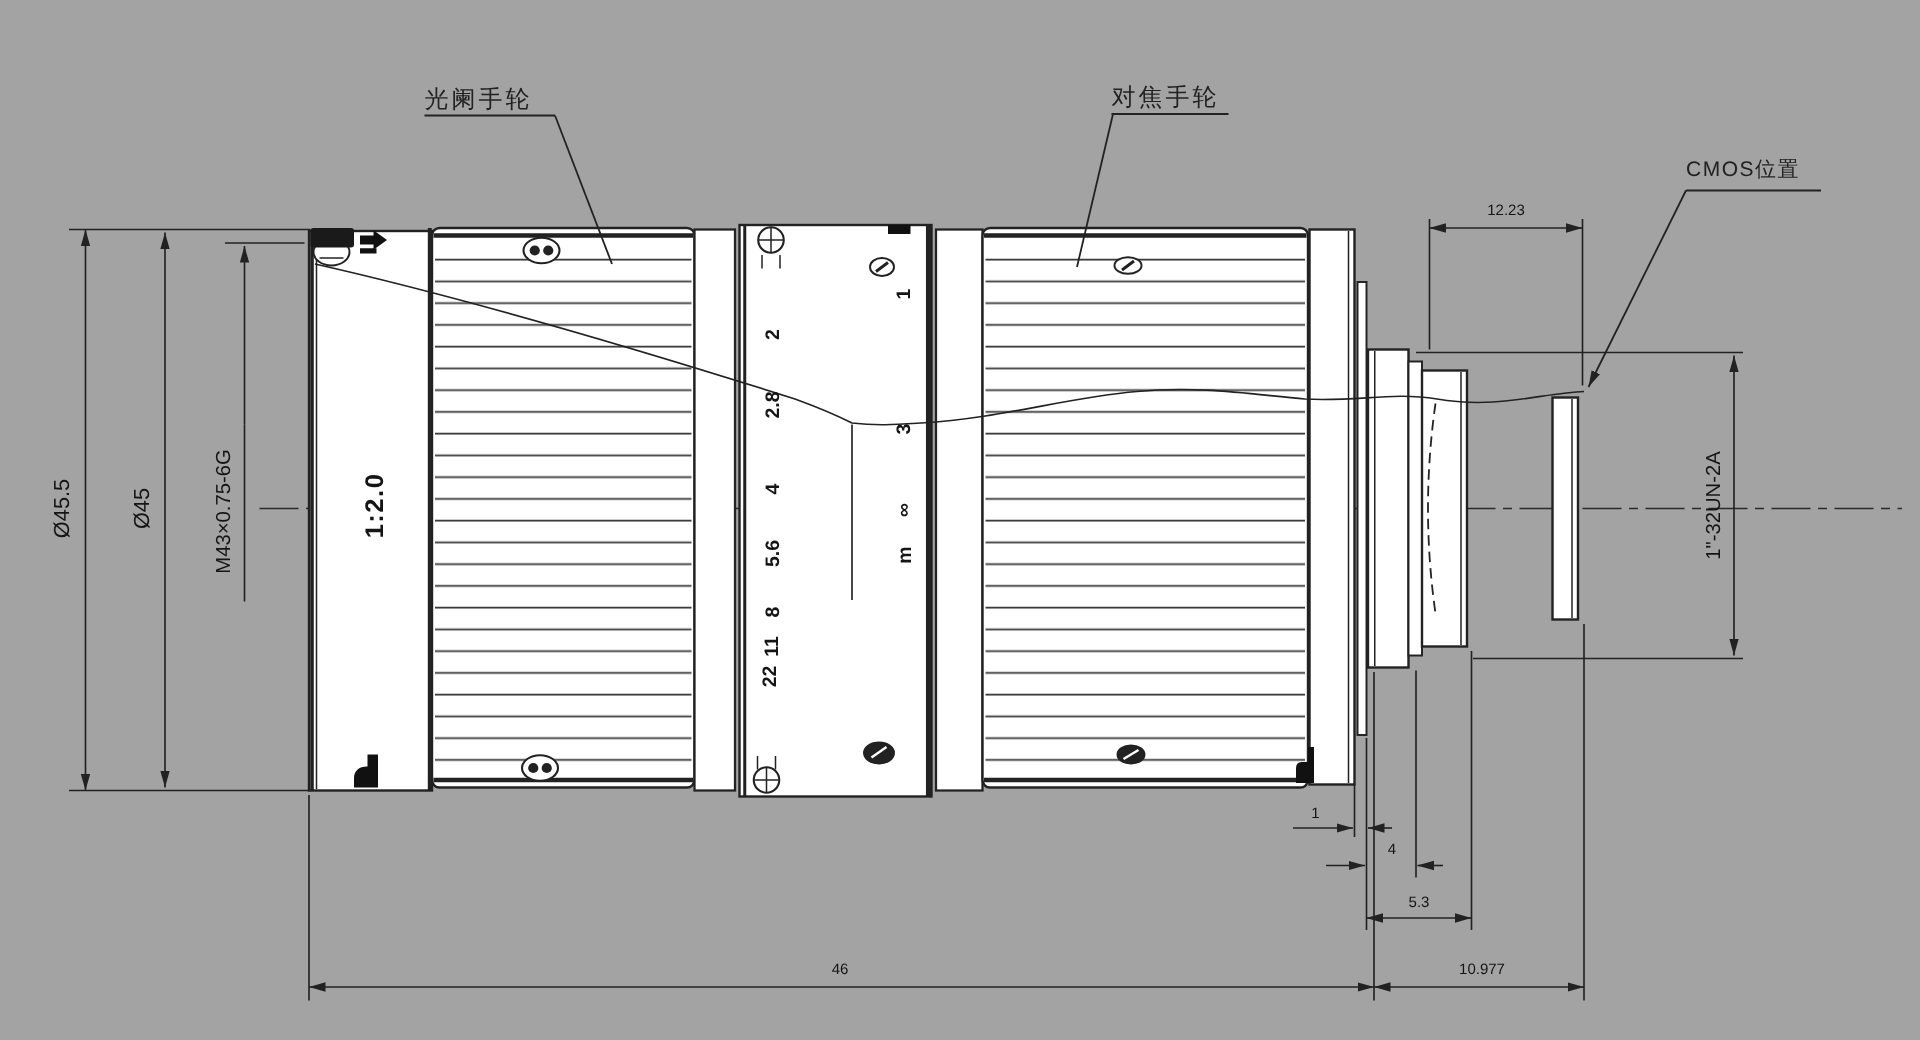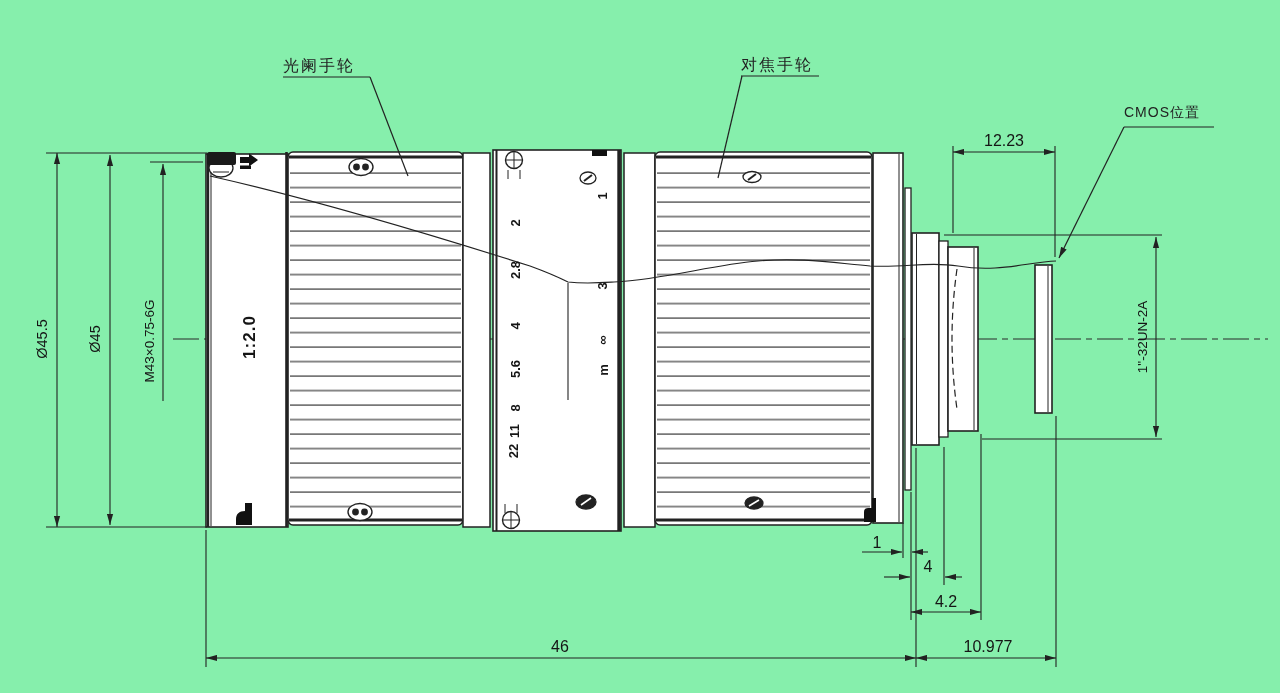--- a/index.html
+++ b/index.html
@@ -1,26 +1,26 @@
 <!DOCTYPE html>
 <html><head>
 <meta charset="utf-8">
 <style>
   html,body{margin:0;padding:0;background:#fff;}
-  #stage{position:relative;width:1280px;height:693px;background:#86efac;overflow:hidden;
+  #stage{position:relative;width:1280px;height:693px;background:#a3a3a3;overflow:hidden;
          font-family:"Liberation Sans",sans-serif;color:#111;}
   #stage svg{position:absolute;left:0;top:0;}
   .txt{position:absolute;transform:translate(-50%,-50%);white-space:nowrap;
        font-size:14.5px;color:#151515;}
   .vert{transform:translate(-50%,-50%) rotate(-90deg);}
   .cjk{transform:none;font-size:16px;letter-spacing:2px;color:#222;}
   .ratio{font-size:17px;font-weight:bold;letter-spacing:1px;}
   .scale-num{font-size:13px;font-weight:bold;}
   .thread{font-size:13.5px;}
-  .small-dim{font-size:16px;}
+  .small-dim{font-size:10px;}
 </style>
 </head>
 <body>
 
 <div id="stage">
 
   <svg width="1280" height="693" viewBox="0 0 1280 693">
     <defs>
       <marker id="arr" viewBox="0 0 11 7" refX="11" refY="3.5" markerWidth="11" markerHeight="7" markerUnits="userSpaceOnUse" orient="auto-start-reverse">
         <path d="M11,3.5 L0,0.4 L0,6.6 Z" fill="#222"></path>
@@ -208,17 +208,17 @@
   <div class="txt vert scale-num" style="left:513px;top:451px">22</div>
 
   <div class="txt vert scale-num" style="left:602px;top:196px">1</div>
   <div class="txt vert scale-num" style="left:602px;top:286px">3</div>
   <div class="txt vert scale-num" style="left:602px;top:340px">∞</div>
   <div class="txt vert scale-num" style="left:603px;top:370px">m</div>
 
   <div class="txt small-dim" style="left:1004px;top:141px">12.23</div>
   <div class="txt small-dim" style="left:877px;top:543px">1</div>
   <div class="txt small-dim" style="left:928px;top:567px">4</div>
-  <div class="txt small-dim" style="left:946px;top:602px">4.2</div>
+  <div class="txt small-dim" style="left:946px;top:602px">5.3</div>
   <div class="txt small-dim" style="left:560px;top:647px">46</div>
   <div class="txt small-dim" style="left:988px;top:647px">10.977</div>
 
 </div>
 
 </body></html>

